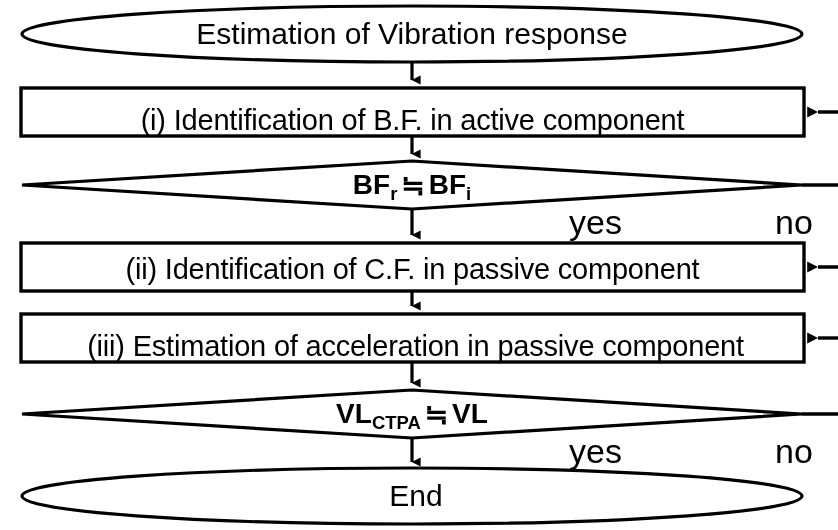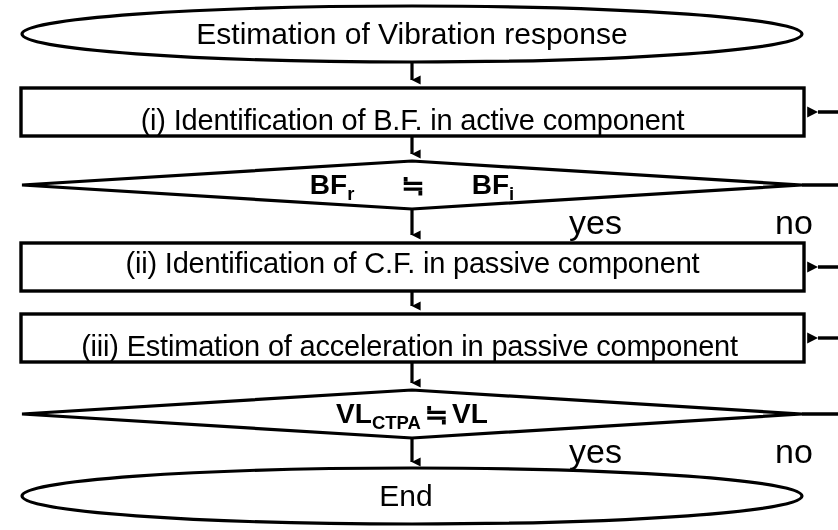--- a/index.html
+++ b/index.html
@@ -116,37 +116,37 @@
 
     <path d="M 790 414 L 831 414 L 831 267 L 806 267" fill="none" stroke="#000000" stroke-width="3.4" marker-end="url(#arrowLeft)"></path>
 
     <path d="M 831 338 L 806 338" fill="none" stroke="#000000" stroke-width="3.4" marker-end="url(#arrowLeft)"></path>
   </svg>
 
   <div class="node-text terminal-label" style="left:10px; top:6px; width:780px; height:56px;">Estimation of Vibration response</div>
 
   <div class="node-text process-label" style="left:9px; top:88px; width:783px; height:64px;">(i) Identification of B.F. in active component</div>
 
-  <div class="node-text decision-label" style="left:220px; top:161px; width:360px; height:48px;gap:43px;">
+  <div class="node-text decision-label" style="left:220px; top:161px; width:360px; height:48px;">
     <span><span>BF</span><sub>r</sub></span>
       <span class="approx">≒</span>
       <span><span>BF</span><sub>i</sub></span>
   </div>
 
-  <div class="node-text process-label" style="left:9px; top:237px; width:783px; height:52px;">(ii) Identification of C.F. in passive component</div>
+  <div class="node-text process-label" style="left:9px; top:243px; width:783px; height:52px;">(ii) Identification of C.F. in passive component</div>
 
-  <div class="node-text process-label" style="left:6px; top:314px; width:783px; height:64px;">(iii) Estimation of acceleration in passive component</div>
+  <div class="node-text process-label" style="left:12px; top:314px; width:783px; height:64px;">(iii) Estimation of acceleration in passive component</div>
 
   <div class="node-text decision-label" style="left:220px; top:390px; width:360px; height:48px;align-items:center;">
     <span><span>VL</span><sub>CTPA</sub></span>
       <span class="approx">≒</span>
       <span><span>VL</span></span>
   </div>
 
-  <div class="node-text terminal-label" style="left:4px; top:468px; width:780px; height:56px;">End</div>
+  <div class="node-text terminal-label" style="left:14px; top:468px; width:780px; height:56px;">End</div>
 
   <div class="edge-label" style="left:557px; top:203px;">yes</div>
 
   <div class="edge-label" style="left:763px; top:203px;">no</div>
 
   <div class="edge-label" style="left:557px; top:432px;">yes</div>
 
   <div class="edge-label" style="left:763px; top:432px;">no</div>
 
 </div>

